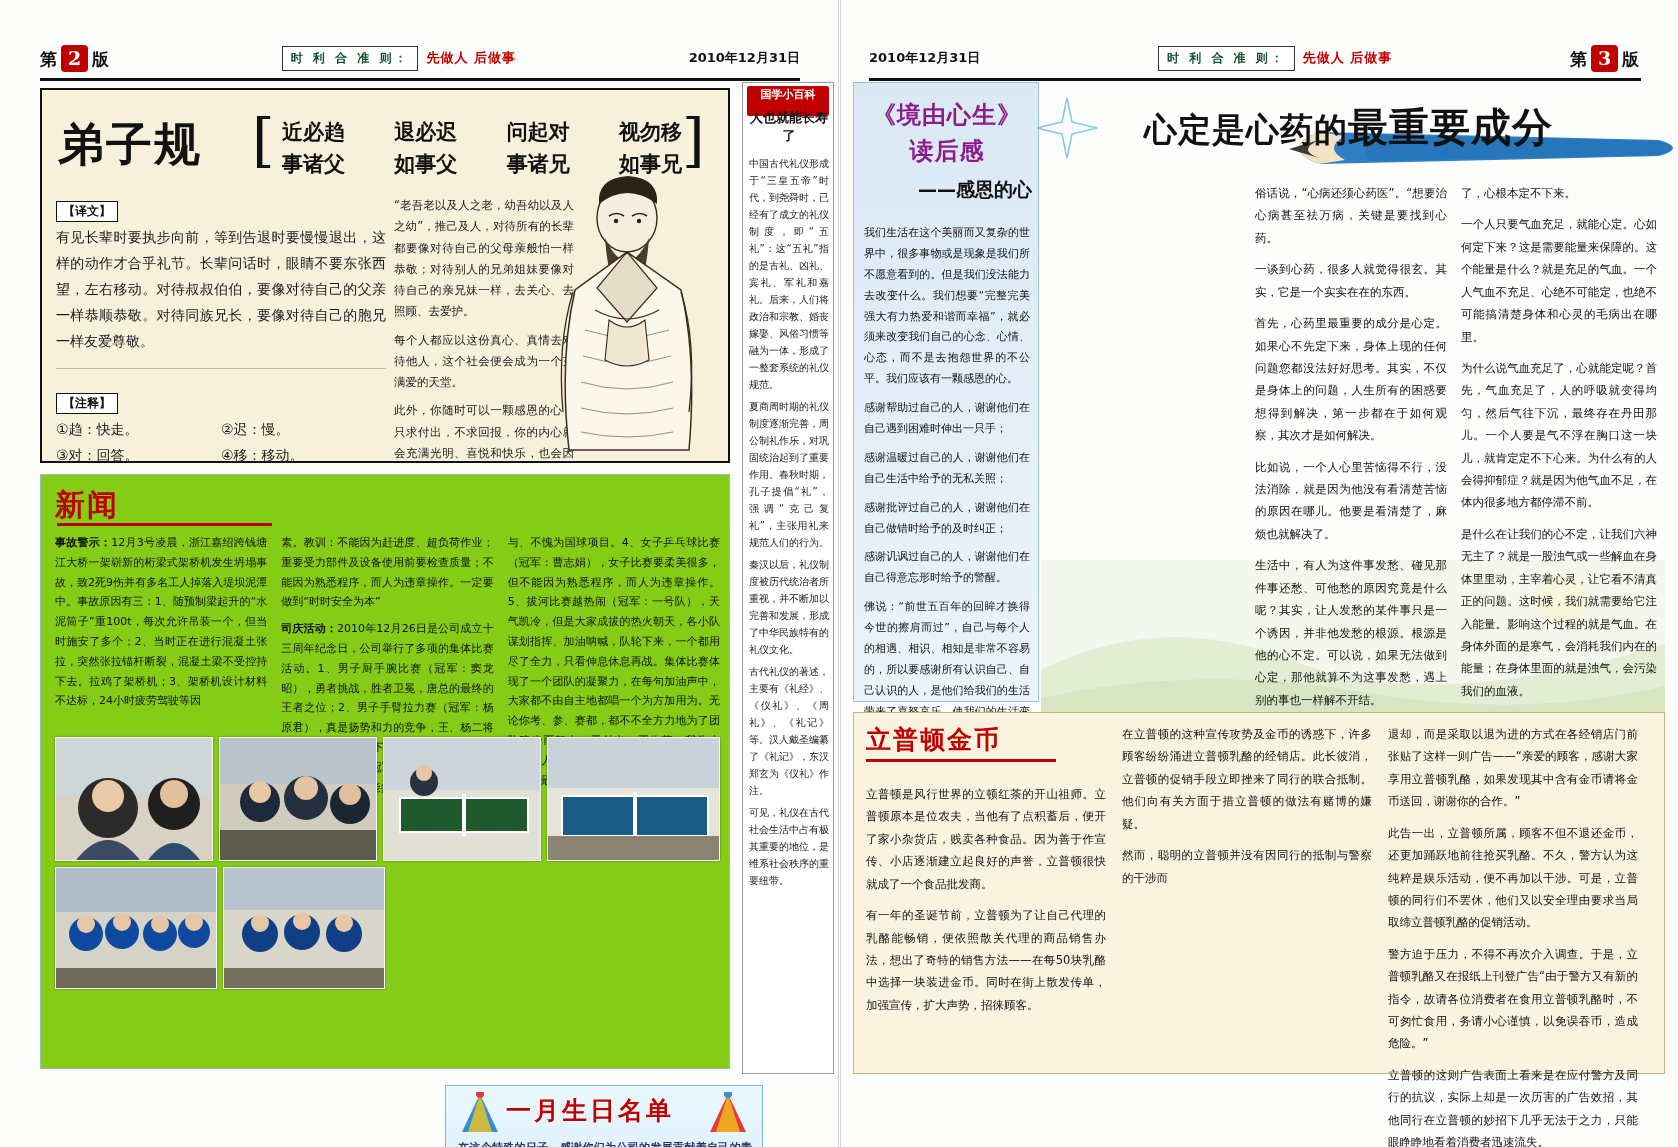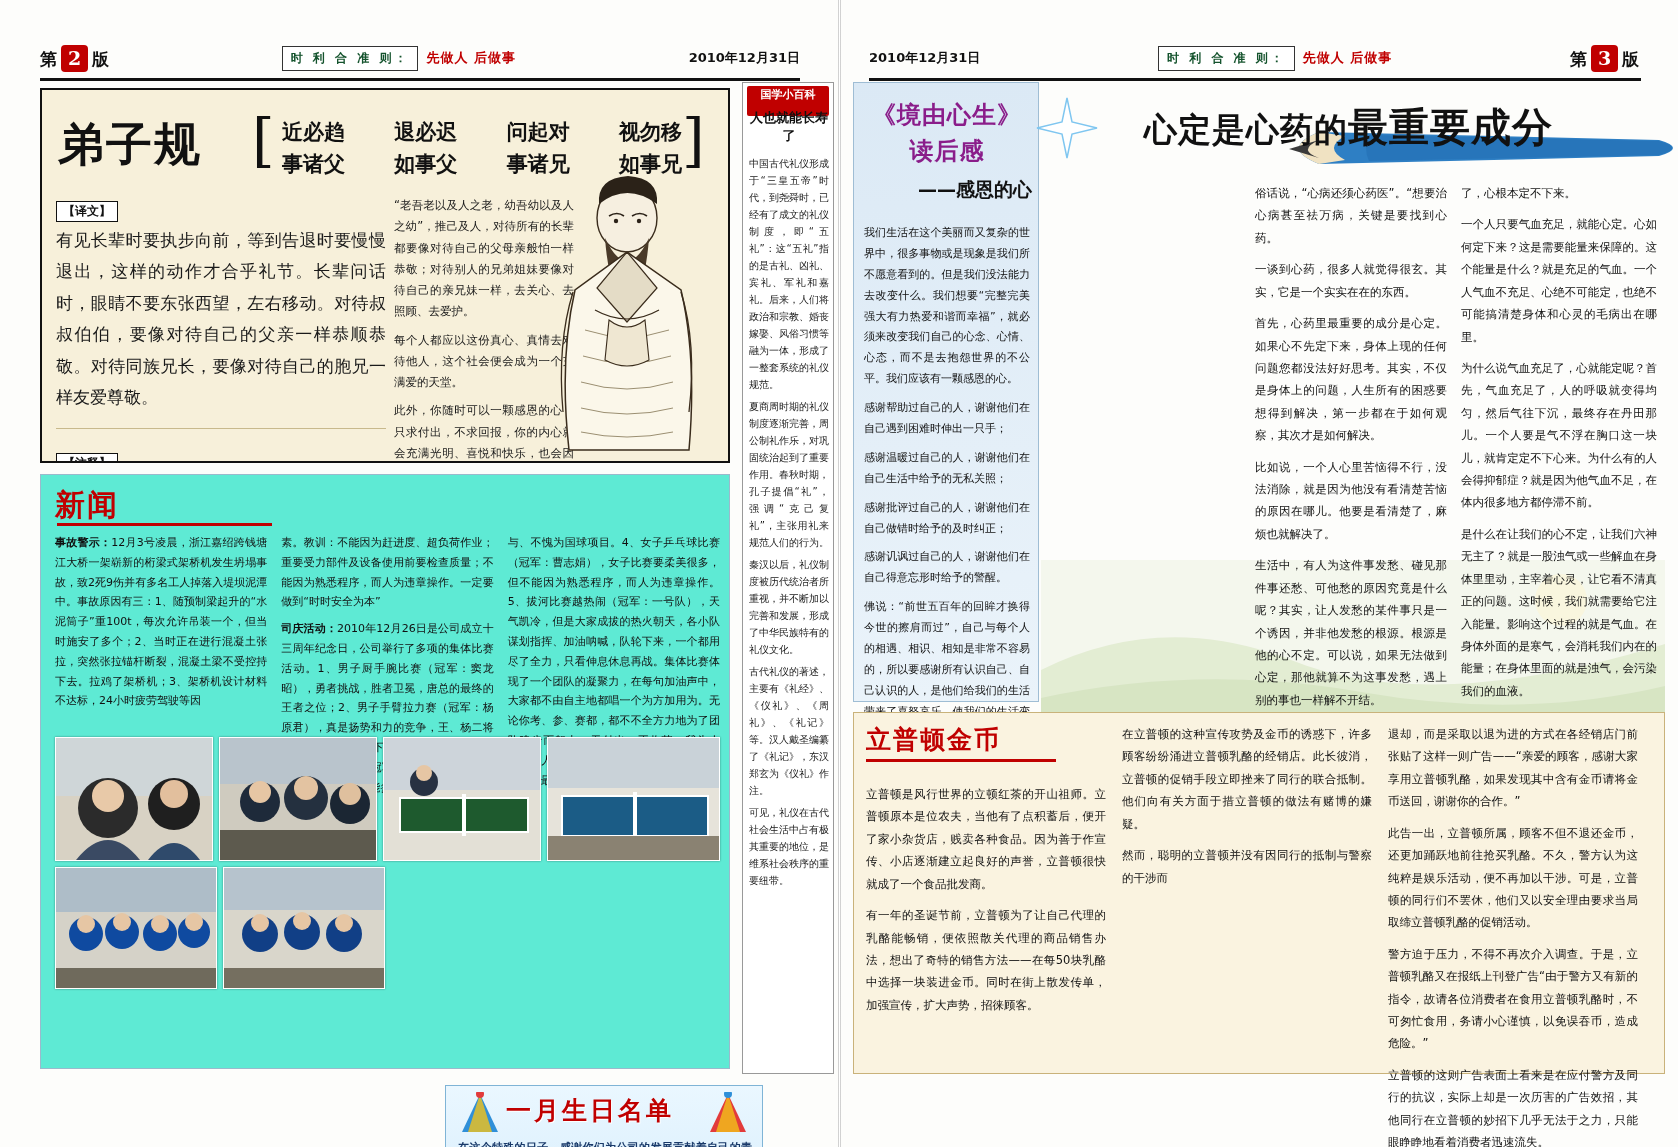--- a/index.html
+++ b/index.html
@@ -27,29 +27,29 @@
   
   .dizigui-box{position:absolute;left:40px;top:88px;width:690px;height:375px;background:#f7f0da;border:2px solid #111;box-sizing:border-box;overflow:hidden;}
   .dz-title{position:absolute;left:16px;top:24px;font-family:"DejaVu Serif","Liberation Serif",serif;font-size:46px;font-weight:bold;color:#111;letter-spacing:2px;}
   .dz-bracket{position:absolute;top:16px;font-size:58px;color:#111;font-family:"DejaVu Serif","Liberation Serif",serif;}
   .dz-b1{left:210px;}
   .dz-b2{left:640px;}
   .dz-verse{position:absolute;top:26px;left:240px;width:400px;display:flex;justify-content:space-between;font-family:"DejaVu Serif","Liberation Serif",serif;font-size:21px;font-weight:bold;color:#111;}
   .dz-verse .col{line-height:1.5;text-align:center;}
   .dz-sections{position:absolute;left:14px;top:110px;width:330px;}
   .dz-sec-title{display:inline-block;border:1px solid #111;background:#fff;font-size:12px;padding:1px 6px;font-weight:bold;color:#111;margin-bottom:3px;}
-  .dz-sec-body{font-size:17px;line-height:1.85;color:#1a1a1a;text-align:justify;border-bottom:1px solid #c8b98c;padding-bottom:14px;margin-bottom:23px;}
+  .dz-sec-body{font-size:14px;line-height:1.85;color:#1a1a1a;text-align:justify;border-bottom:1px solid #c8b98c;padding-bottom:14px;margin-bottom:23px;}
   .dz-sec-body.notes{display:flex;flex-wrap:wrap;}
   .dz-sec-body.notes span{width:50%;}
   .dz-right-col{position:absolute;left:352px;top:105px;width:180px;font-size:11.5px;line-height:1.85;color:#1a1a1a;text-align:justify;}
   .dz-right-col p{margin:0 0 7px 0;}
   .confucius{position:absolute;right:8px;top:70px;width:185px;height:300px;}
 
   
-  .news-box{position:absolute;left:40px;top:474px;width:690px;height:595px;background:#5eead4;border:1px solid #9bb9cc;box-sizing:border-box;}
+  .news-box{position:absolute;left:40px;top:474px;width:690px;height:595px;background:#84cc16;border:1px solid #9bb9cc;box-sizing:border-box;}
   .news-title{position:absolute;left:14px;top:10px;font-family:"DejaVu Serif","Liberation Serif",serif;font-size:30px;font-weight:bold;color:#c00000;letter-spacing:2px;}
   .news-underline{position:absolute;left:16px;top:48px;width:215px;height:3px;background:#c00000;}
   .news-cols{position:absolute;left:14px;top:58px;width:665px;display:flex;gap:14px;}
   .news-col{width:213px;font-size:11px;line-height:1.8;color:#101010;text-align:justify;}
   .news-col p{margin:0 0 7px 0;}
   .photos{position:absolute;left:14px;top:262px;width:665px;}
   .photo-row{display:flex;gap:6px;margin-bottom:6px;}
   .photo{border:1px solid #fff;box-shadow:0 0 2px rgba(0,0,0,.4);overflow:hidden;position:relative;}
   .bd-box{position:absolute;left:404px;top:610px;width:318px;height:186px;background:linear-gradient(#eaf7ff,#cfe9fb);border:1px solid #7fb4d6;box-sizing:border-box;}
   .bd-title{position:absolute;left:60px;top:8px;font-family:"DejaVu Serif","Liberation Serif",serif;font-size:25px;font-weight:bold;color:#c00000;letter-spacing:3px;text-shadow:1px 1px 0 #fff;}

